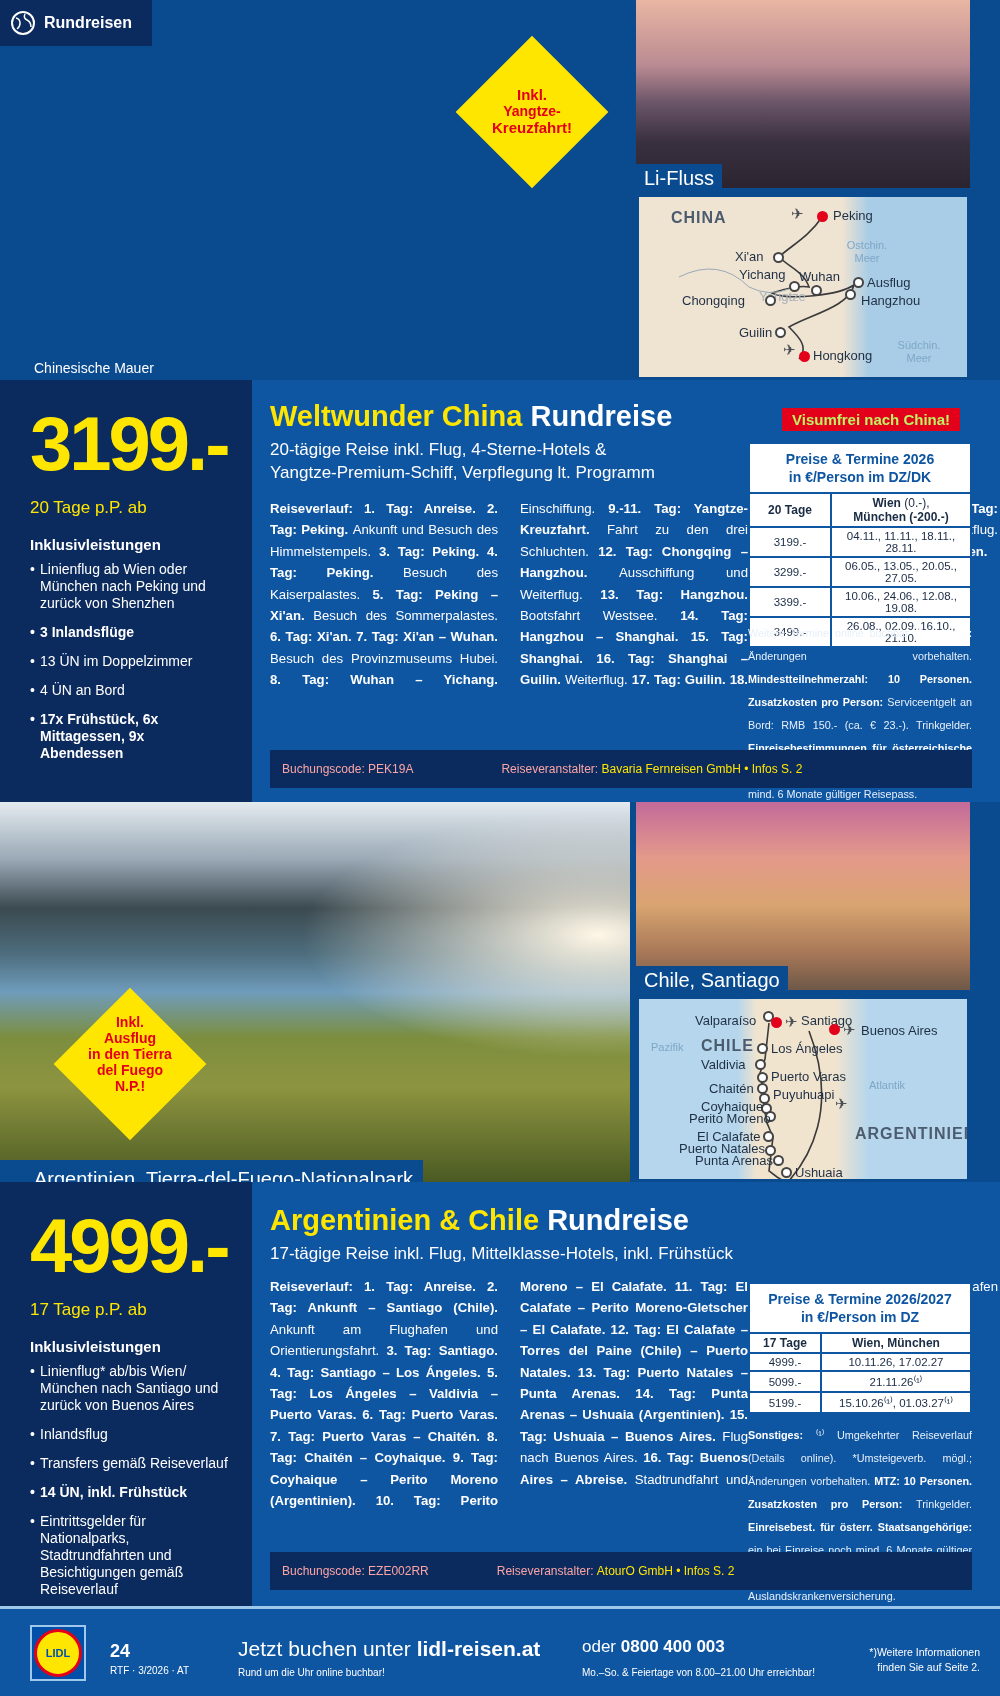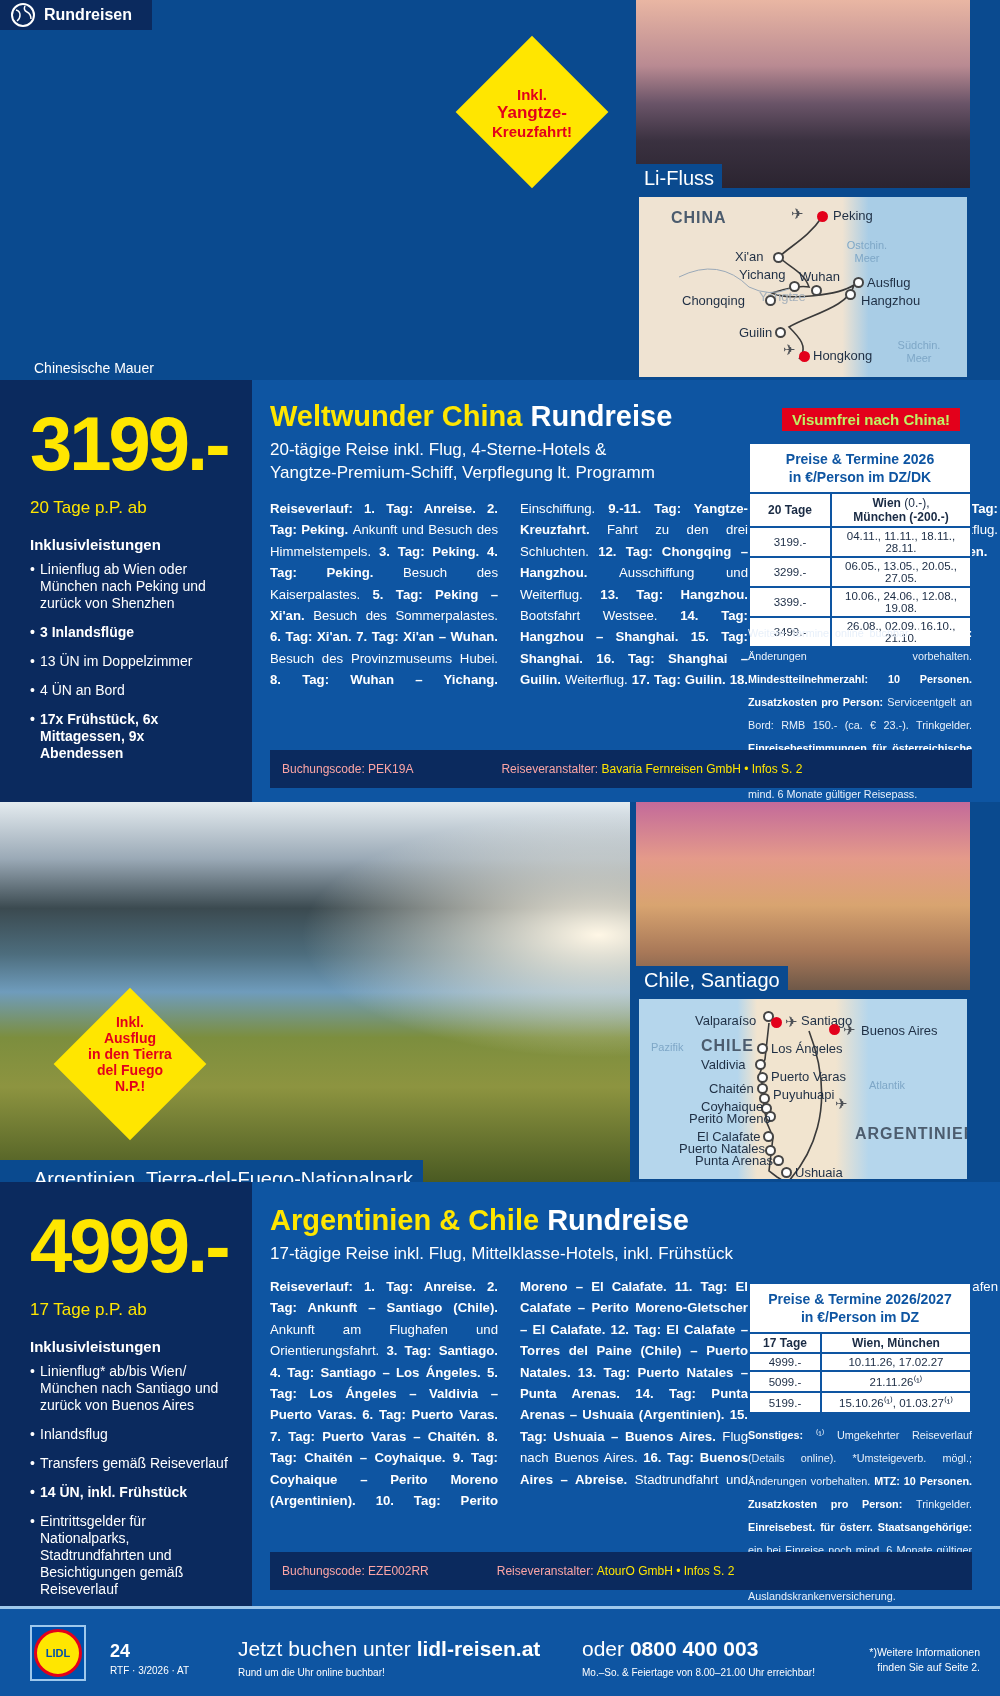--- a/index.html
+++ b/index.html
@@ -33,21 +33,21 @@
   .map-chile { left: 636px; top: 996px; width: 334px; height: 186px;
     background: linear-gradient(90deg, #b5d6ec 0%, #b5d6ec 30%, #f1e4cf 36%, #f1e4cf 60%, #b5d6ec 70%, #b5d6ec 100%); }
   .map-label { position: absolute; font-size: 13px; color: #1f2f44; white-space: nowrap; }
   .map-country { position: absolute; font-size: 16px; font-weight: bold; color: #4c5c6e; letter-spacing: 1px; }
   .map-sea { position: absolute; font-size: 11px; color: #7ea7c7; text-align: center; line-height: 13px; }
   .dot { position: absolute; width: 11px; height: 11px; border-radius: 50%; background: #fff; border: 2px solid #444; }
   .dot.red { background: #e3001b; border-color: #e3001b; }
   .plane { position: absolute; font-size: 15px; color: #4b4f55; }
 
   
-  .topbadge { left: 0; top: 0; width: 152px; height: 30px; background: #0b2a5e; display: flex; align-items: center; padding-left: 10px; gap: 8px; }
+  .topbadge { left: 0; top: 0; width: 152px; height: 46px; background: #0b2a5e; display: flex; align-items: center; padding-left: 10px; gap: 8px; }
   .topbadge span.label { font-weight: bold; font-size: 16px; }
 
   
   .diamond { position: absolute; width: 108px; height: 108px; background: #ffe600; transform: rotate(45deg); }
   .diamond-text { position: absolute; color: #e3001b; font-weight: bold; text-align: center; line-height: 1.15; }
 
   
   .price-panel { position: absolute; left: 0; width: 252px; background: #0b2a5e; padding: 26px 0 0 30px; }
   .price { font-size: 76px; font-weight: bold; color: #ffe600; letter-spacing: -3px; line-height: 1; font-family: "Liberation Sans", sans-serif; }
   .price-sub { color: #ffe600; font-size: 17px; margin-top: 16px; }
@@ -94,21 +94,21 @@
 </div>
 
 <div class="photo photo-china" style="z-index:-1">
   <div class="wall" style="left:370px;top:250px;width:80px;height:130px;transform:skewX(-8deg);"></div>
   <div class="wall" style="left:30px;top:150px;width:140px;height:28px;transform:rotate(-10deg);"></div>
   <div class="wall" style="left:140px;top:230px;width:90px;height:30px;"></div>
 </div>
 <div class="diamond" style="left:478px;top:58px;"></div>
 <div class="diamond-text" style="left:450px;top:86px;width:164px;font-size:15px;">
   <div>Inkl.</div>
-  <div style="font-size:17px;text-align:center;">Yangtze-</div>
+  <div style="font-size:14px;text-align:center;">Yangtze-</div>
   <div>Kreuzfahrt!</div>
 </div>
 <div class="caption" style="left:0;top:358px;height:22px;padding:2px 10px 0 34px;font-size:14px;">Chinesische Mauer</div>
 
 <div class="photo photo-li"></div>
 <div class="caption" style="left:636px;top:164px;padding:3px 8px;">Li-Fluss</div>
 
 <div class="map map-china">
   <svg class="abs" style="left:0;top:0" width="334" height="186" viewBox="0 0 334 186">
     <path d="M183 20 C170 40 150 50 140 60 M140 60 C150 70 165 75 170 90 C160 88 145 92 133 96 C150 104 200 98 215 88 C210 110 170 118 150 130 C160 140 170 150 160 162" fill="none" stroke="#3a3a3a" stroke-width="1.6"></path>
@@ -332,21 +332,21 @@
   <div class="lidl">
     <div class="inner">LIDL</div>
   </div>
   <div class="abs" style="left:110px;top:32px;font-size:18px;font-weight:bold;">24</div>
   <div class="abs" style="left:110px;top:56px;font-size:10px;">RTF · 3/2026 · AT</div>
   <div class="abs" style="left:238px;top:28px;font-size:21px;">
     <span>Jetzt buchen unter</span>
     <a style="font-weight:bold;color:#fff;text-decoration:none;">lidl-reisen.at</a>
   </div>
   <div class="abs" style="left:238px;top:58px;font-size:10px;">Rund um die Uhr online buchbar!</div>
-  <div class="abs" style="left:582px;top:28px;font-size:21px;">
+  <div class="abs" style="left:582px;top:28px;font-size:17px;">
     <span>oder</span>
     <a style="font-weight:bold;color:#fff;text-decoration:none;">0800 400 003</a>
   </div>
   <div class="abs" style="left:582px;top:58px;font-size:10px;">Mo.–So. &amp; Feiertage von 8.00–21.00 Uhr erreichbar!</div>
   <div class="abs" style="left:866px;top:36px;font-size:10.5px;line-height:15px;text-align:right;width:114px;">
     <div>*)Weitere Informationen</div>
     <div>finden Sie auf Seite 2.</div>
   </div>
 </div>
 

